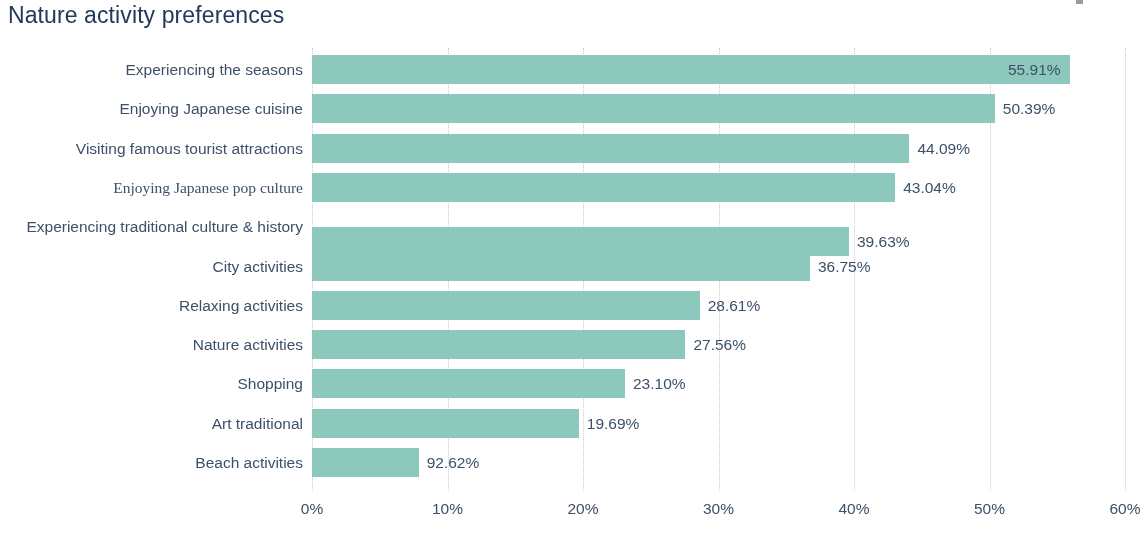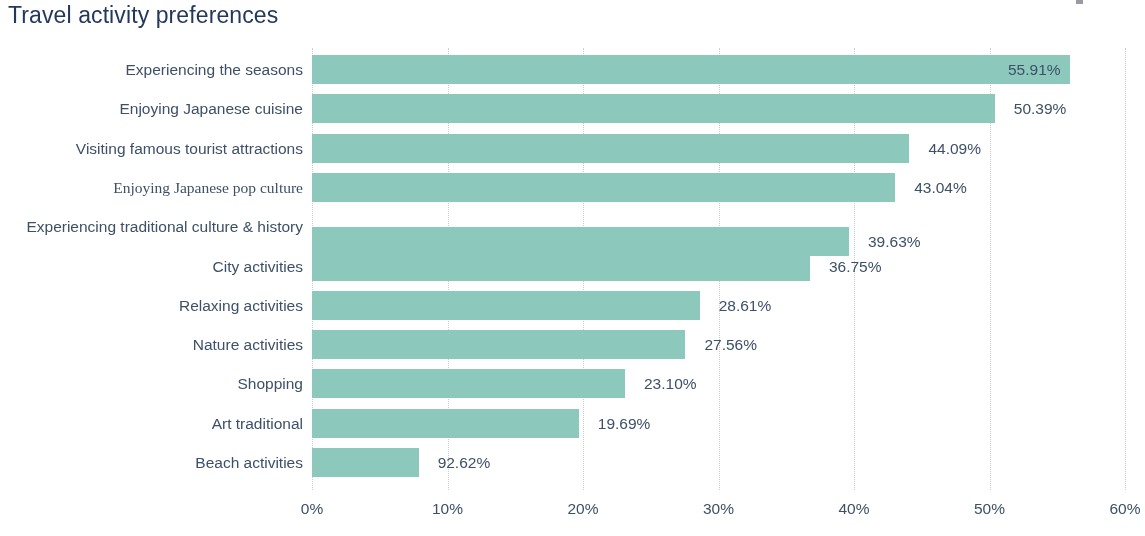--- a/index.html
+++ b/index.html
@@ -73,21 +73,21 @@
   .bar-value {
     position: absolute;
     top: 0;
     height: 29px;
     line-height: 29px;
     font-size: 15.5px;
     color: #3d5068;
     white-space: nowrap;
   }
   .bar-value.outside {
-    padding-left: 19px;
+    padding-left: 8px;
   }
   .bar-value.inside {
     padding-right: 9px;
     transform: translateX(-100%);
   }
 
   
   .cat-label {
     position: absolute;
     right: 0;
@@ -130,21 +130,21 @@
     width: 7px;
     height: 4px;
     background: #9a9aa2;
   }
 </style>
 </head>
 <body>
 
 <div id="chart-root">
 
-  <div id="chart-title">Travel activity preferences</div>
+  <div id="chart-title">Nature activity preferences</div>
 
   <div id="cat-labels">
       <div class="cat-label" style="top: 7px;">Experiencing the seasons</div>
       <div class="cat-label" style="top: 46.3px;">Enjoying Japanese cuisine</div>
       <div class="cat-label" style="top: 85.6px; margin-left: 29px;">Visiting famous tourist attractions</div>
       <div class="cat-label" style="top: 124.9px; font-family: Liberation Serif, serif;">Enjoying Japanese pop culture</div>
       <div class="cat-label" style="top: 164.2px;">Experiencing traditional culture &amp; history</div>
       <div class="cat-label" style="top: 203.5px;">City activities</div>
       <div class="cat-label" style="top: 242.8px;">Relaxing activities</div>
       <div class="cat-label" style="top: 282.1px;">Nature activities</div>

